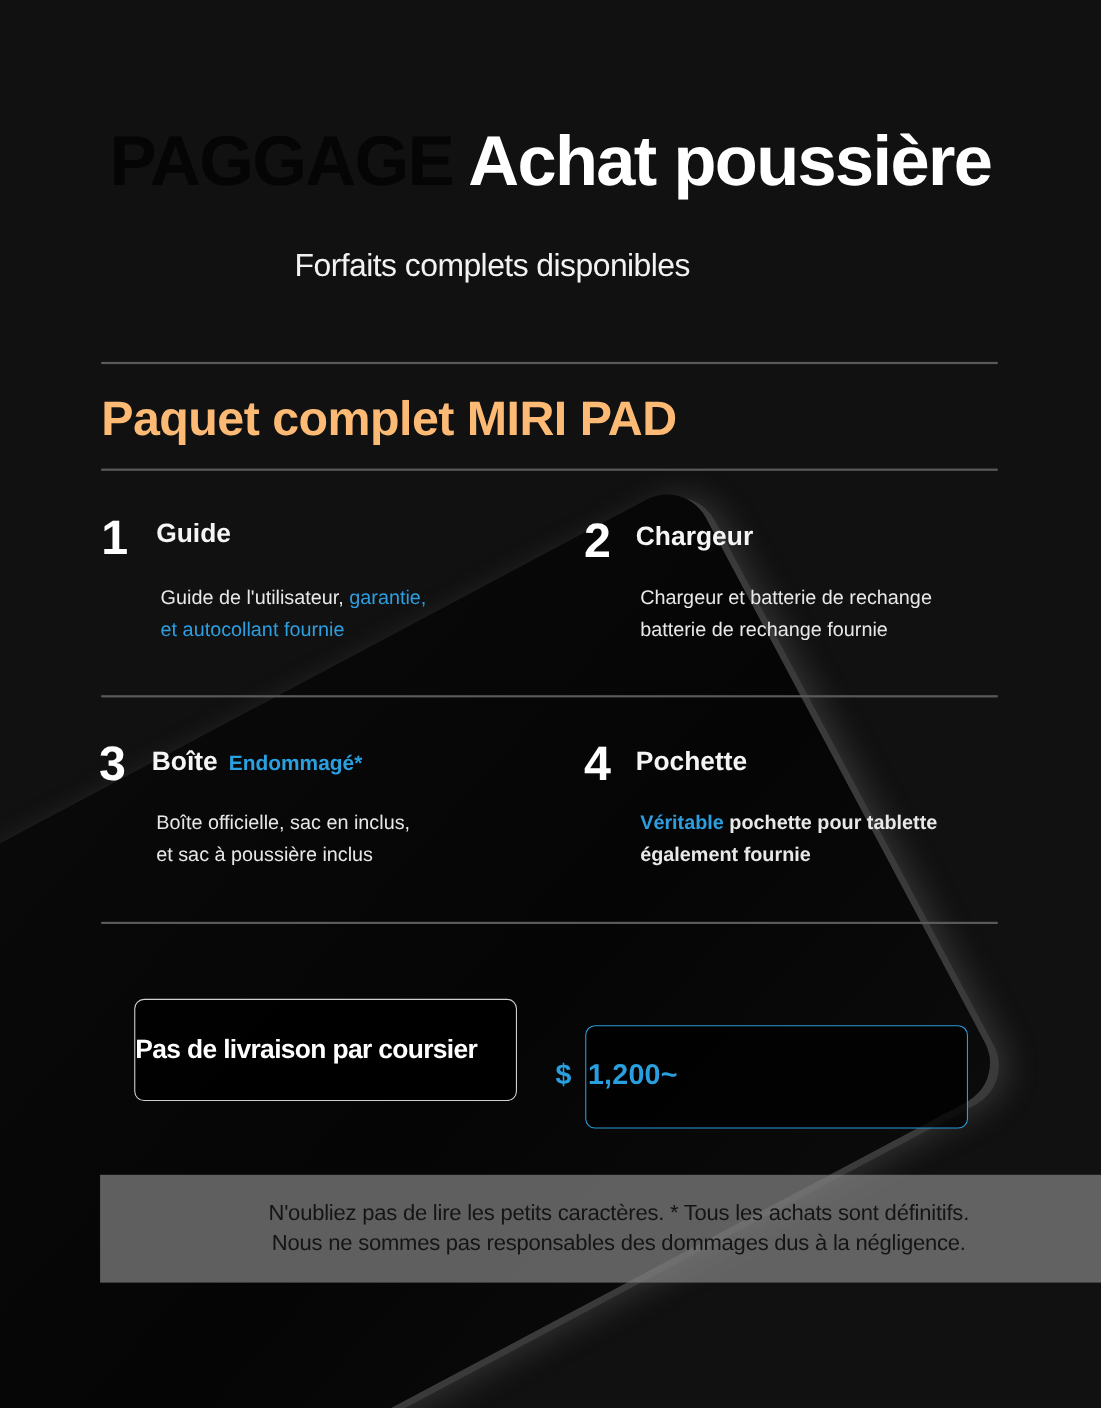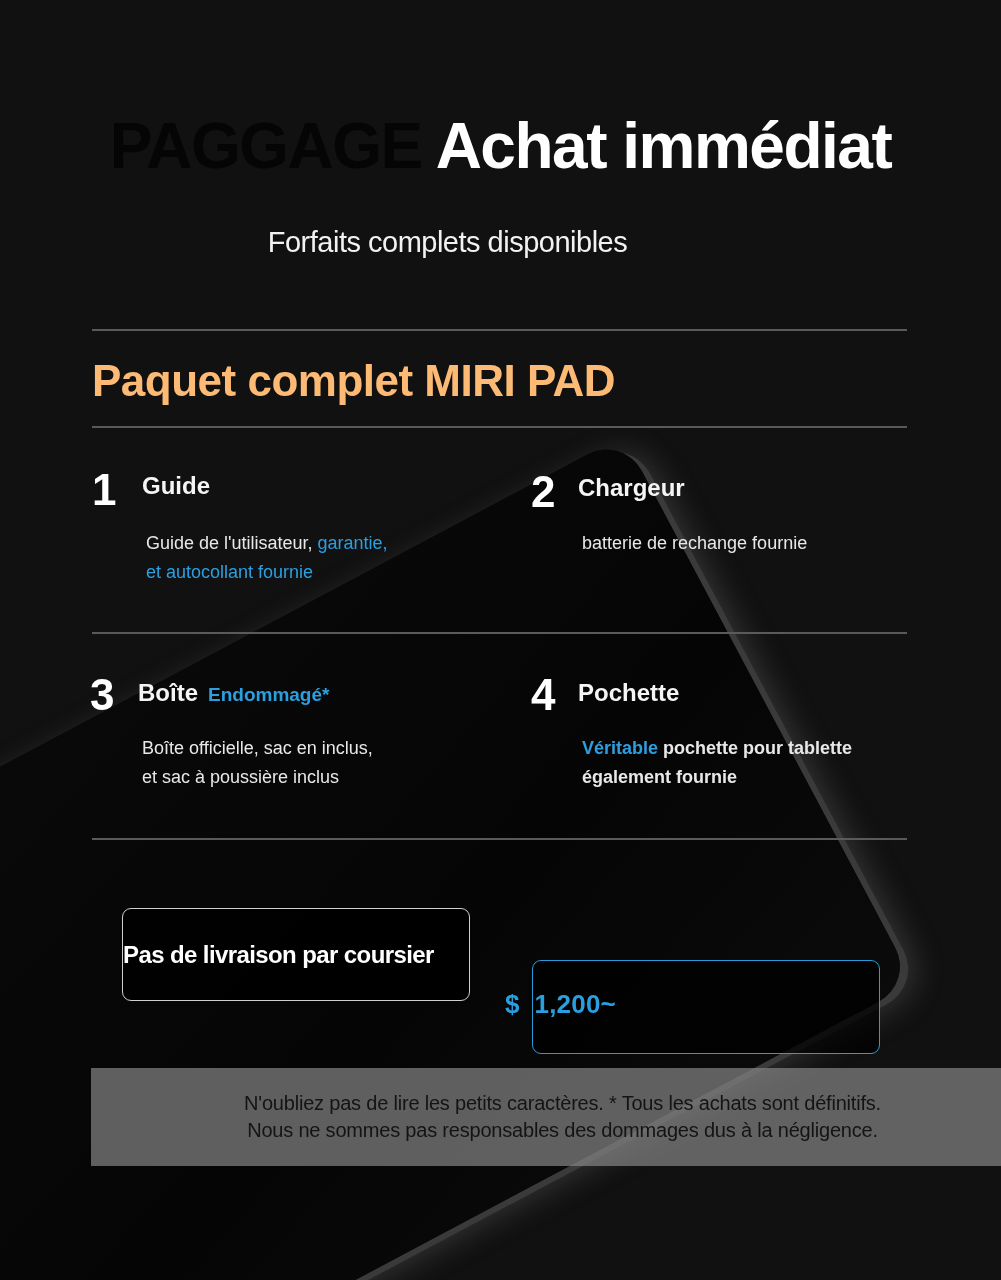--- a/index.html
+++ b/index.html
@@ -55,21 +55,21 @@
     .item-desc { position: absolute; font-size: 18px; line-height: 29px; color: #e8e8e8; white-space: nowrap; }
     .hl { color: #2d9fe0; }
     .bold { font-weight: 600; }
 
     .btn {
       position: absolute; display: flex; align-items: center; justify-content: flex-start;
       border-radius: 9px; background: rgba(0,0,0,0.85);
     }
     .btn-courier { left: 122px; top: 908px; width: 348px; height: 93px; border: 1.5px solid #cfcfcf; }
     .btn-courier span { font-size: 24px; font-weight: 700; color: #ffffff; letter-spacing: -0.6px; white-space: nowrap; }
-    .btn-price { left: 532px; top: 960px; width: 348px; height: 94px; border: 1.5px solid #2a9bd8; background: rgba(0,0,0,0.75); }
+    .btn-price { left: 532px; top: 932px; width: 348px; height: 94px; border: 1.5px solid #2a9bd8; background: rgba(0,0,0,0.75); }
     .btn-price span { font-size: 26px; font-weight: 700; color: #2a9fe0; position: relative; left: -28px; top: -3px; letter-spacing: 0.2px; }
 
     .notice {
       position: absolute; left: 91px; top: 1068px; width: 943px; height: 98px;
       background: rgba(130,130,130,0.72);
       display: flex; flex-direction: column; align-items: center; justify-content: center;
     }
     .notice div { font-size: 20px; line-height: 27px; color: #141414; letter-spacing: -0.2px; white-space: nowrap; }
   </style>
 </head>
@@ -77,41 +77,42 @@
 
 <div class="bg-layer">
   <div class="bg-glow"></div>
   <div class="tablet"></div>
 </div>
 
 <div class="page">
 
   <h1 class="hero-title">
     <span class="hero-brand">PAGGAGE</span>
-    <span class="hero-main">Achat immédiat</span>
+    <span class="hero-main">Achat poussière</span>
   </h1>
   <div class="hero-sub">Forfaits complets disponibles</div>
 
   <div class="divider" style="top:329px"></div>
   <h2 class="section-title">Paquet complet MIRI PAD</h2>
   <div class="divider" style="top:426px"></div>
 
   <div class="item" style="left:92px; top:468px;">
     <div class="item-num">1</div>
     <div class="item-title" style="left:50px; top:4px;">Guide</div>
     <div class="item-desc" style="left:54px; top:61px;">
       <div><span>Guide de l'utilisateur, </span><span class="hl">garantie,</span></div>
       <div class="hl">et autocollant fournie</div>
     </div>
   </div>
 
   <div class="item" style="left:531px; top:470px;">
     <div class="item-num">2</div>
     <div class="item-title" style="left:47px; top:4px;">Chargeur</div>
     <div class="item-desc" style="left:51px; top:59px;">
+      <div>Chargeur et batterie de rechange</div>
       <div>batterie de rechange fournie</div>
     </div>
   </div>
 
   <div class="divider" style="top:632px"></div>
 
   <div class="item" style="left:90px; top:673px;">
     <div class="item-num">3</div>
     <div class="item-title" style="left:48px; top:6px;">
       <span>Boîte</span><span class="item-badge">Endommagé*</span>

